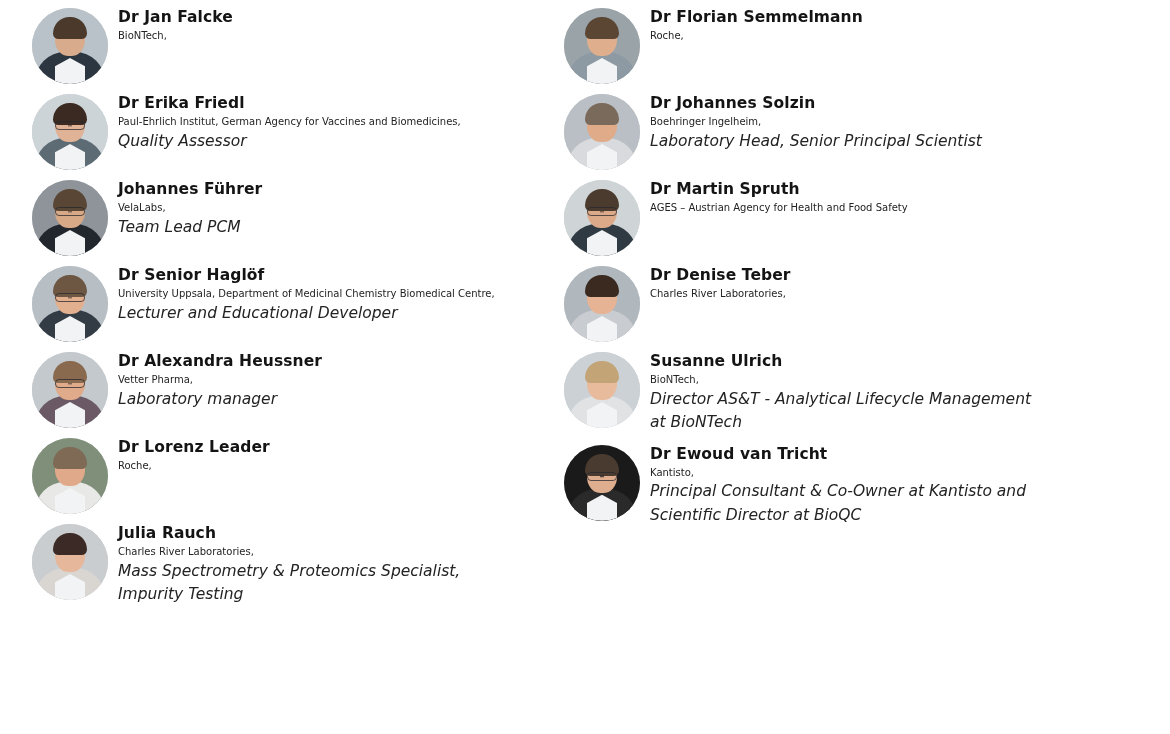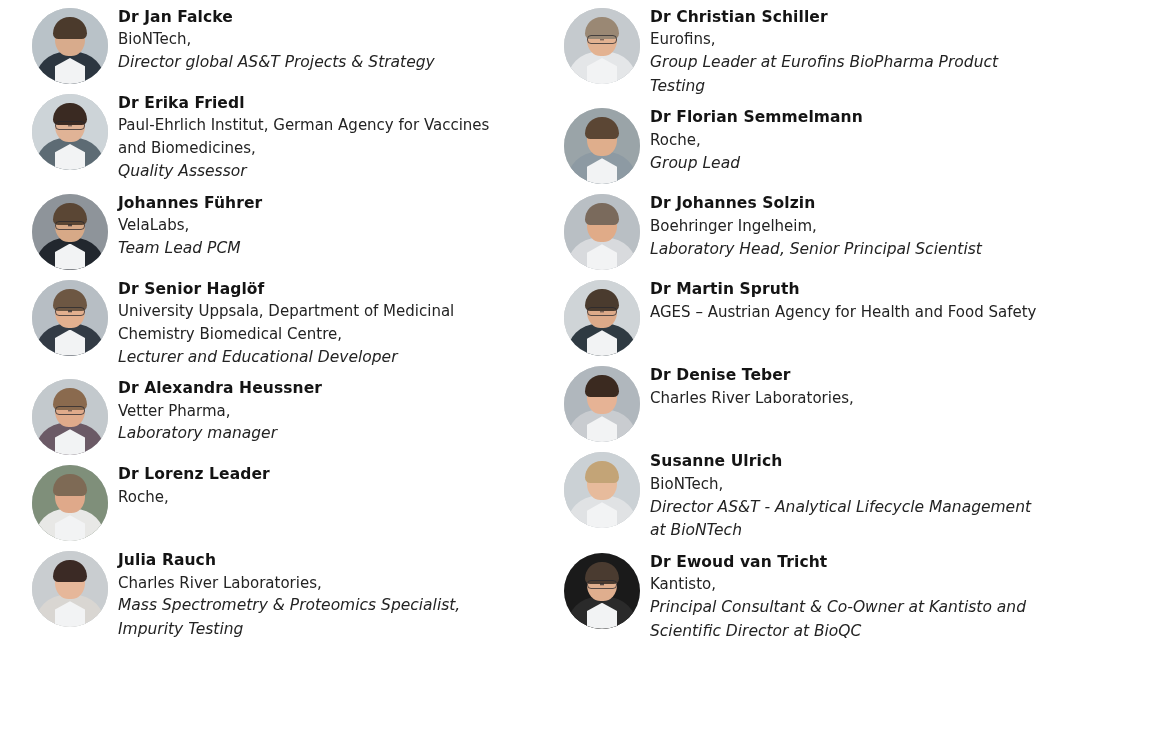--- a/index.html
+++ b/index.html
@@ -128,21 +128,21 @@
     padding-top: 0px;
   }
   .name {
     font-weight: bold;
     font-size: 15.5px;
     line-height: 1.45;
     color: #141414;
     letter-spacing: 0.1px;
   }
   .affiliation {
-    font-size: 15px;
+    font-size: 10px;
     line-height: 1.52;
     color: #232323;
   }
   .role {
     font-size: 15.5px;
     line-height: 1.52;
     font-style: italic;
     color: #232323;
   }
 </style>
@@ -158,21 +158,20 @@
               <div class="bg" style="background: rgb(185, 194, 200);"></div>
               <div class="body" style="background: rgb(44, 54, 64);"></div>
               <div class="shirt"></div>
               <div class="head" style="background: rgb(216, 171, 140);"></div>
               <div class="hair" style="background: rgb(75, 58, 44);"></div>
             </div>
           </div>
           <div class="info">
             <div class="name">Dr Jan Falcke</div>
             <div class="affiliation">BioNTech,</div>
-            <div class="role">Director global AS&amp;T Projects &amp; Strategy</div>
           </div>
         </div>
         <div class="person">
           <div class="avatar-wrap">
             <div class="avatar">
               <div class="bg" style="background: rgb(205, 212, 216);"></div>
               <div class="body" style="background: rgb(93, 107, 116);"></div>
               <div class="shirt"></div>
               <div class="head" style="background: rgb(224, 179, 150);"></div>
               <div class="hair" style="background: rgb(58, 42, 34);"></div>
@@ -265,48 +264,30 @@
             <div class="name">Julia Rauch</div>
             <div class="affiliation">Charles River Laboratories,</div>
             <div class="role">Mass Spectrometry &amp; Proteomics Specialist, Impurity Testing</div>
           </div>
         </div>
       </div>
     <div class="column right" id="col-right">
         <div class="person">
           <div class="avatar-wrap">
             <div class="avatar">
-              <div class="bg" style="background: rgb(197, 202, 206);"></div>
-              <div class="body" style="background: rgb(228, 230, 232);"></div>
-              <div class="shirt"></div>
-              <div class="head" style="background: rgb(227, 178, 145);"></div>
-              <div class="hair" style="background: rgb(154, 136, 116);"></div>
-              <div class="glasses"></div>
-            </div>
-          </div>
-          <div class="info">
-            <div class="name">Dr Christian Schiller</div>
-            <div class="affiliation">Eurofins,</div>
-            <div class="role">Group Leader at Eurofins BioPharma Product Testing</div>
-          </div>
-        </div>
-        <div class="person">
-          <div class="avatar-wrap">
-            <div class="avatar">
               <div class="bg" style="background: rgb(154, 164, 168);"></div>
               <div class="body" style="background: rgb(141, 154, 163);"></div>
               <div class="shirt"></div>
               <div class="head" style="background: rgb(223, 174, 140);"></div>
               <div class="hair" style="background: rgb(91, 70, 52);"></div>
             </div>
           </div>
           <div class="info">
             <div class="name">Dr Florian Semmelmann</div>
             <div class="affiliation">Roche,</div>
-            <div class="role">Group Lead</div>
           </div>
         </div>
         <div class="person">
           <div class="avatar-wrap">
             <div class="avatar">
               <div class="bg" style="background: rgb(185, 191, 196);"></div>
               <div class="body" style="background: rgb(216, 218, 221);"></div>
               <div class="shirt"></div>
               <div class="head" style="background: rgb(224, 171, 136);"></div>
               <div class="hair" style="background: rgb(122, 106, 92);"></div>

